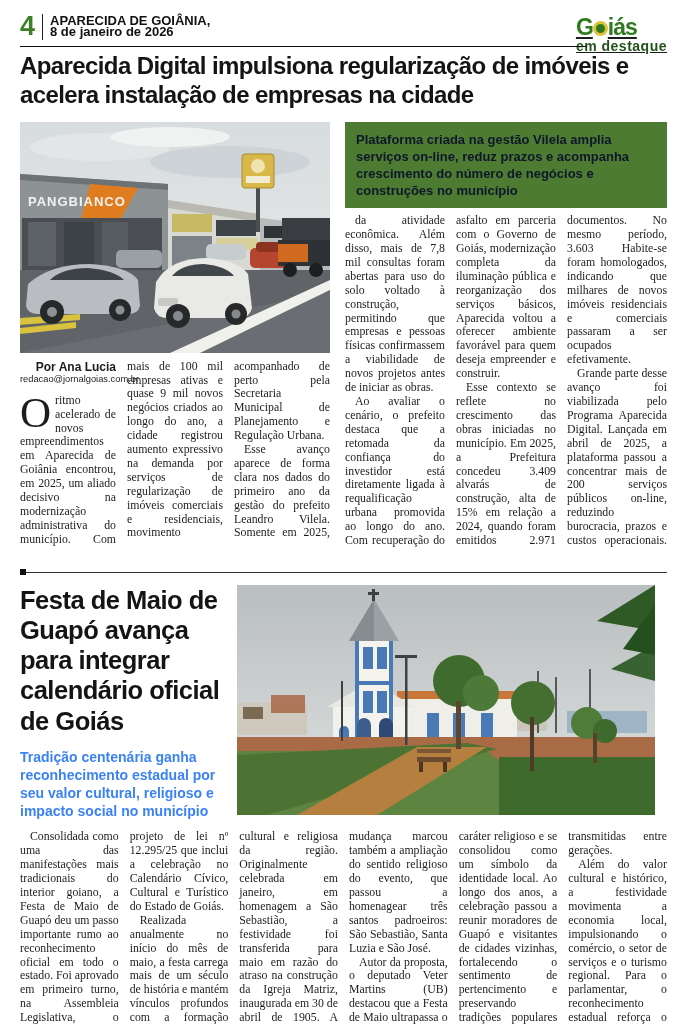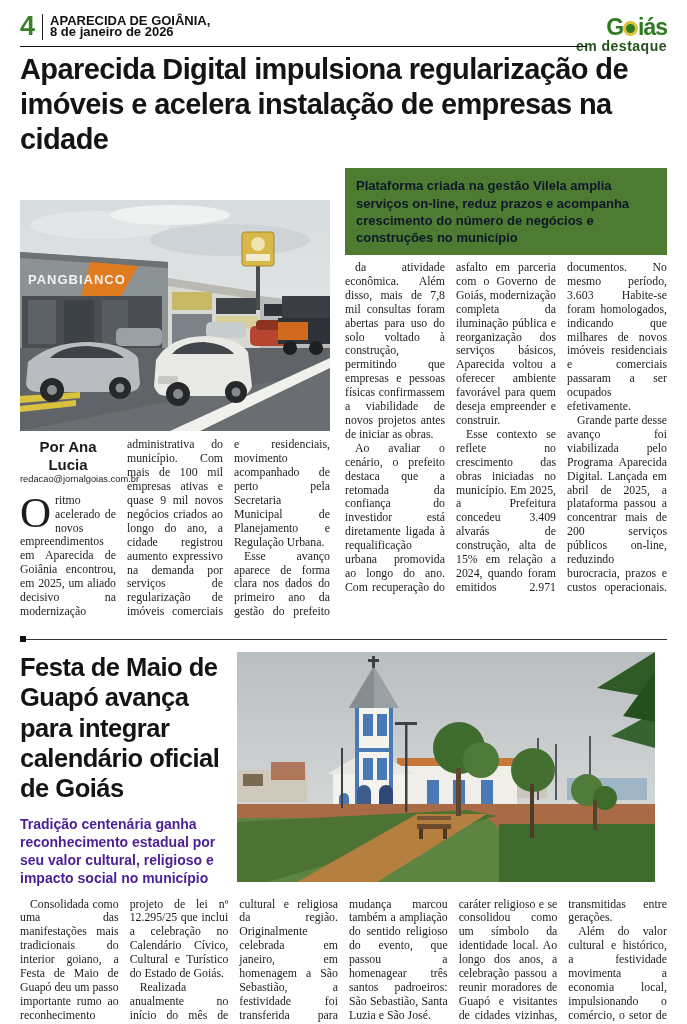--- a/index.html
+++ b/index.html
@@ -9,65 +9,65 @@
 
   
   .hdr { display:flex; align-items:flex-start; height:36px; }
   .pageno { font-family:"Liberation Sans",sans-serif; font-weight:bold; font-size:27px;
             color:#3d7f26; line-height:28px; }
   .hdr-vline { width:1px; background:#222; height:26px; margin:2px 7px 0 7px; }
   .dateline { font-family:"Liberation Sans",sans-serif; font-size:13px; font-weight:bold;
               color:#111; line-height:11px; padding-top:3px; text-transform:uppercase; }
   .dateline .d2 { text-transform:none; }
   .hdr-spacer { flex:1; }
-  .logo { text-align:right; font-family:"Liberation Sans",sans-serif; line-height:1;
-          padding-top:4px; }
+  .logo { text-align:left; font-family:"Liberation Sans",sans-serif; line-height:1;
+          padding-top:4px;text-decoration:underline; }
   .logo-main { font-size:23px; font-weight:bold; color:#2f7a1f; letter-spacing:-1px; }
   .logo-o { display:inline-block; width:15px; height:15px; border-radius:50%;
             background:#2f7a1f; border:3px solid #e0c23a; vertical-align:-1px; }
   .logo-tag { font-size:14px; font-weight:bold; color:#23531a; letter-spacing:.5px; }
   .hdr-rule { position:absolute; left:20px; right:100px; top:46px; border-top:1.6px solid #111; }
 
   
   .kicker { margin-top:14px; font-family:"Liberation Sans",sans-serif; font-weight:bold;
             font-size:11px; letter-spacing:.4px; color:#44882e; }
-  h1 { font-family:"Liberation Sans",sans-serif; font-weight:800; font-size:29px;
+  h1 { font-family:"Liberation Sans",sans-serif; font-weight:800; font-size:24px;
        line-height:1.2; letter-spacing:-0.6px; color:#141414; margin:4px 0 12px 0; }
   .art1-row { display:flex; gap:15px; }
-  .art1-left { width:310px;margin-top:32px; }
+  .art1-left { width:310px; }
   .art1-right { flex:1; min-width:0; }
   .photo1 { width:310px; height:231px; display:block; }
   .standfirst { background:#4c7b31; color:#0f172a; font-family:"Liberation Sans",sans-serif;
                 font-weight:bold; font-size:13px; line-height:1.32; padding:9px 11px;
                 min-height:62px; }
   .cols { column-gap:11px; text-align:justify; font-size:11.8px; line-height:1.18;
           hyphens:auto; overflow:hidden; }
   .cols p { text-indent:10px; }
   .cols3a { margin-top:7px; column-count:3; height:190px; }
   .cols3b { margin-top:6px; column-count:3; height:347px; }
   .byline-author { font-family:"Liberation Sans",sans-serif; font-weight:bold;
-                   font-size:15px; text-indent:0 !important; text-align:center; }
+                   font-size:12px; text-indent:0 !important; text-align:right; }
   .byline-email { font-family:"Liberation Sans",sans-serif; font-size:9.3px; color:#222;
                   text-indent:0 !important; text-align:left; margin-bottom:9px; }
   p.dropcap { text-indent:0 !important; }
   p.dropcap::first-letter { float:left; font-size:43px; line-height:34px;
                             padding:2px 4px 0 0; font-family:"Liberation Serif",serif; }
 
   
   .divider { margin-top:8px; display:flex; align-items:center; }
   .divider .sq { width:6px; height:6px; background:#111; }
   .divider .ln { flex:1; border-top:1.4px solid #333; }
 
   
   .art2-row { display:flex; gap:2px; margin-top:10px; }
   .art2-left { width:215px; }
   h2 { font-family:"Liberation Sans",sans-serif; font-weight:800; font-size:25.5px;
        line-height:1.18; letter-spacing:-0.5px; color:#141414; }
   .subhead { font-family:"Liberation Sans",sans-serif; font-weight:bold; font-size:14px;
-             line-height:1.3; color:#4c1d95; margin-top:12px; }
+             line-height:1.3; color:#3b82f6; margin-top:12px; }
   .photo2 { width:418px; height:230px; display:block; }
   .cols6 { margin-top:10px; column-count:6; height:206px; }
 </style>
 </head>
 <body>
 
 <div class="page">
 
   <div class="hdr">
     <div class="pageno">4</div>

